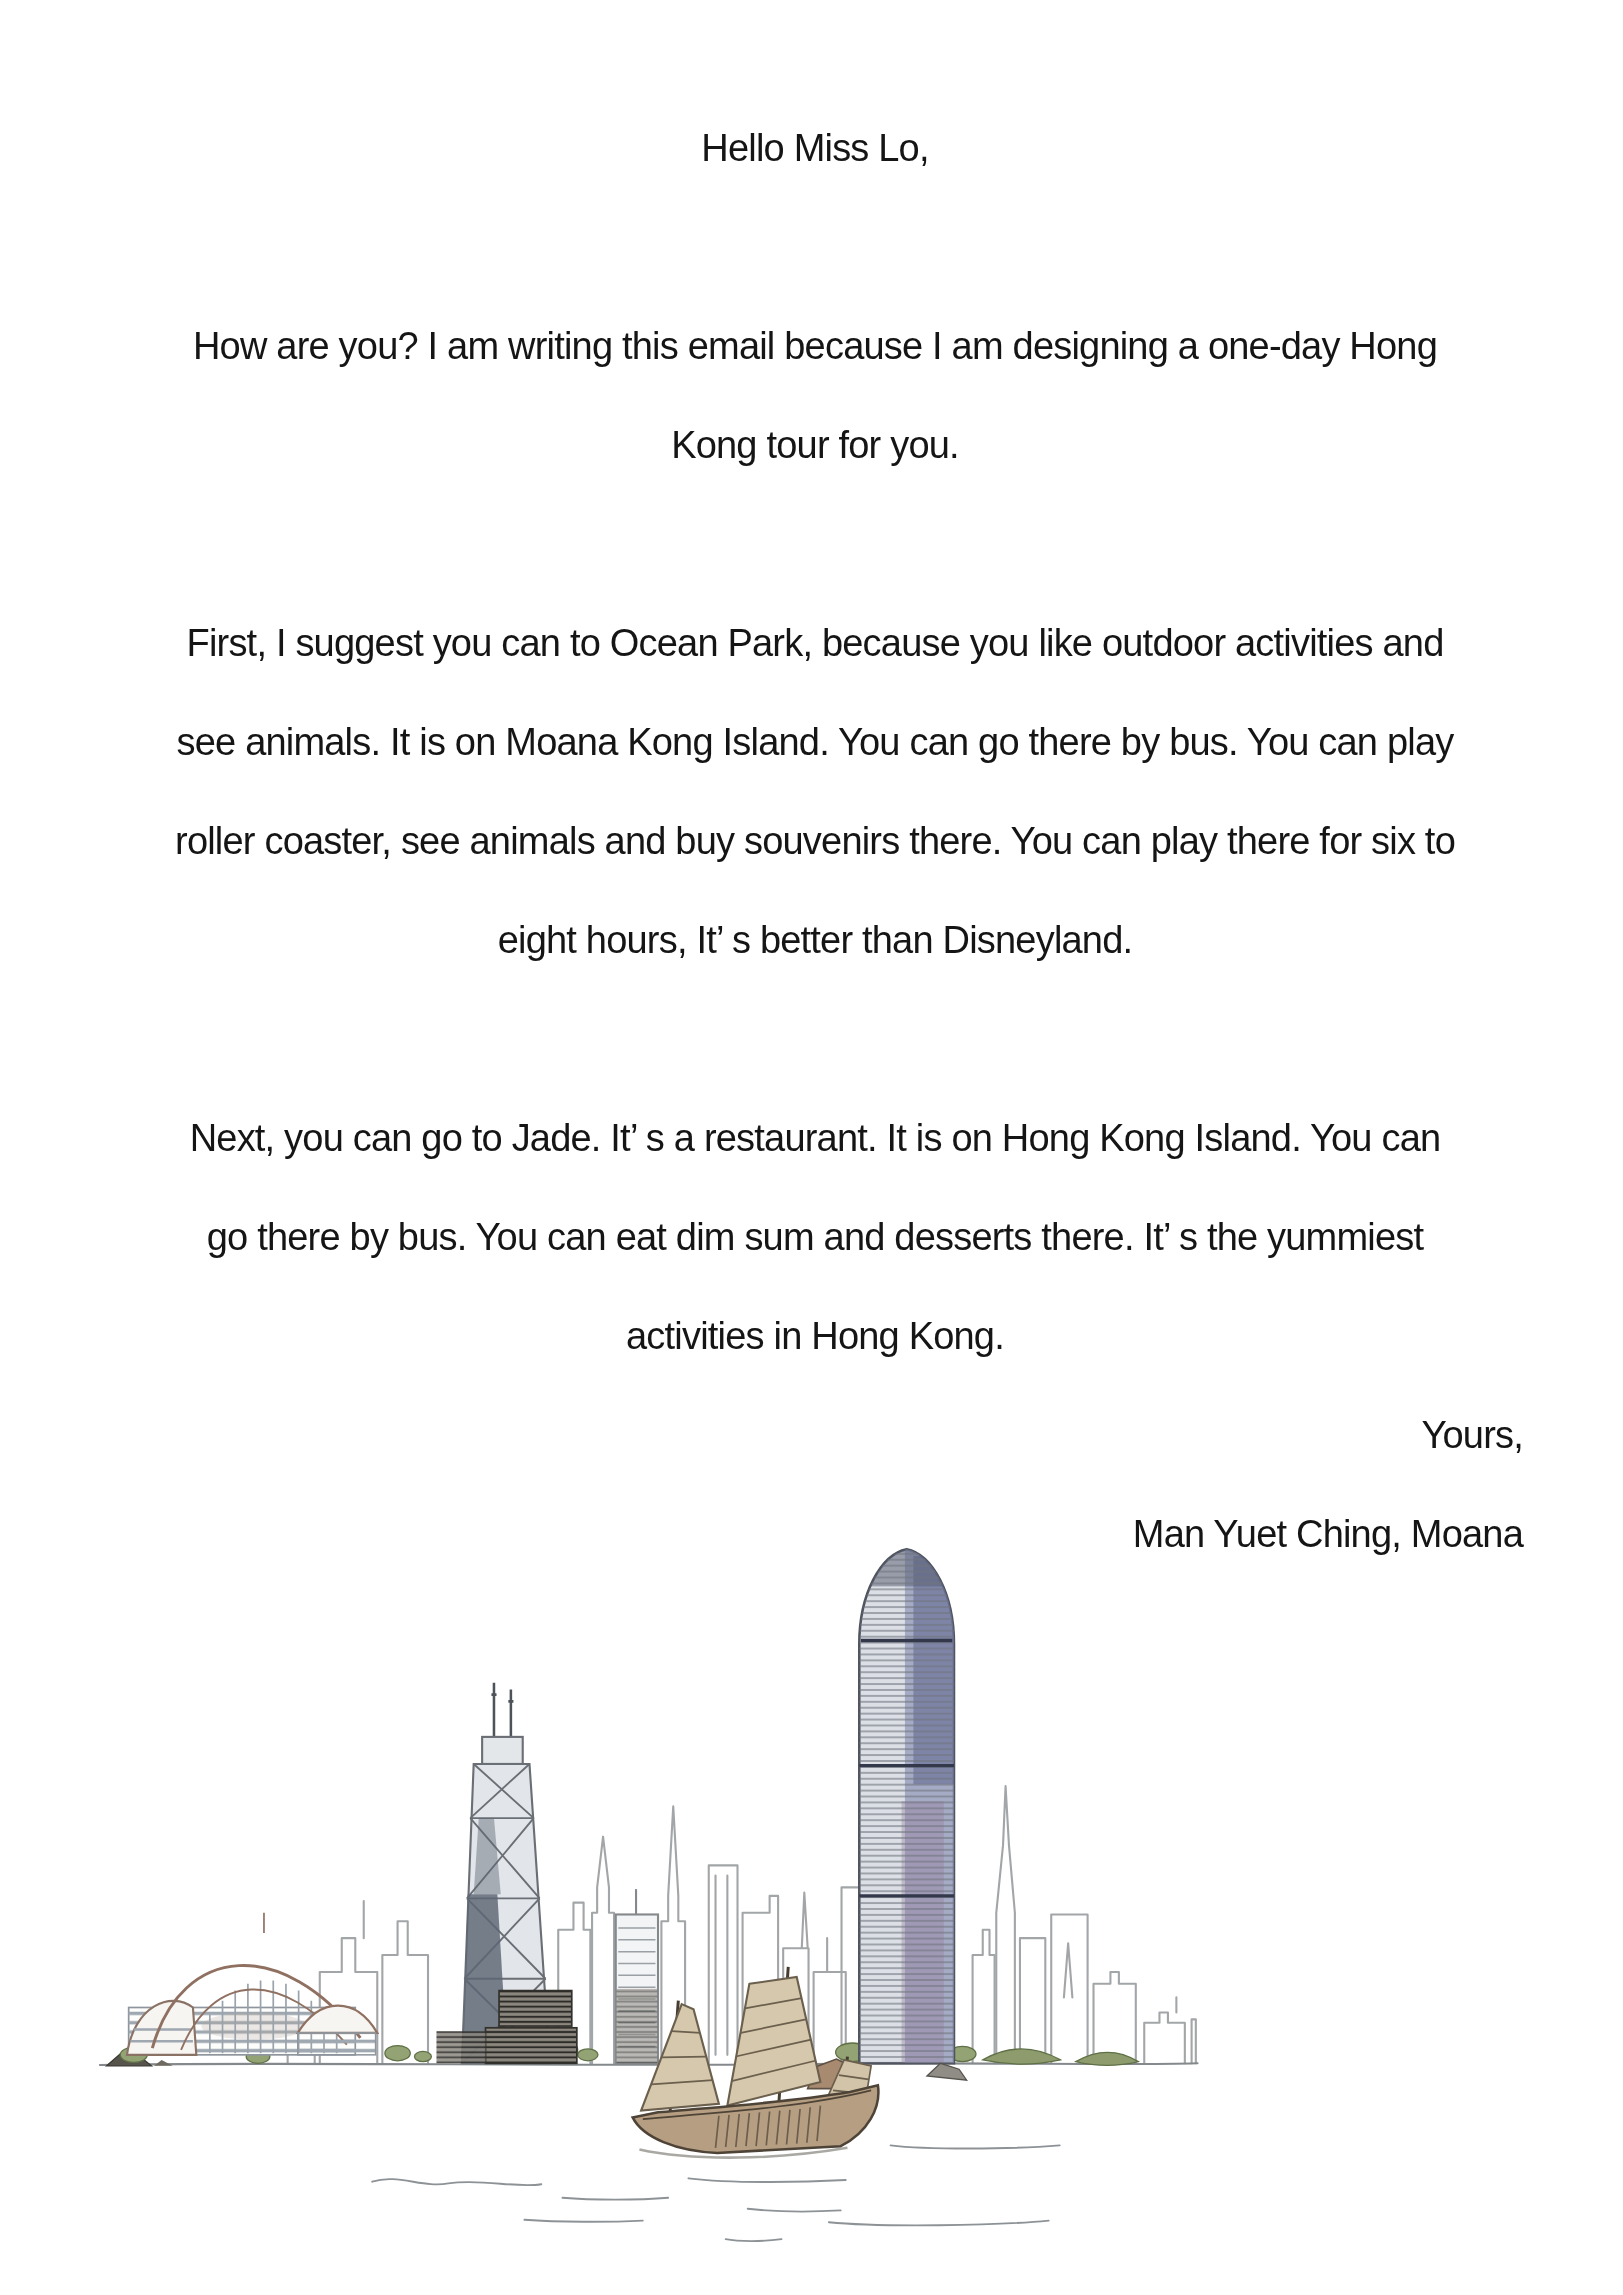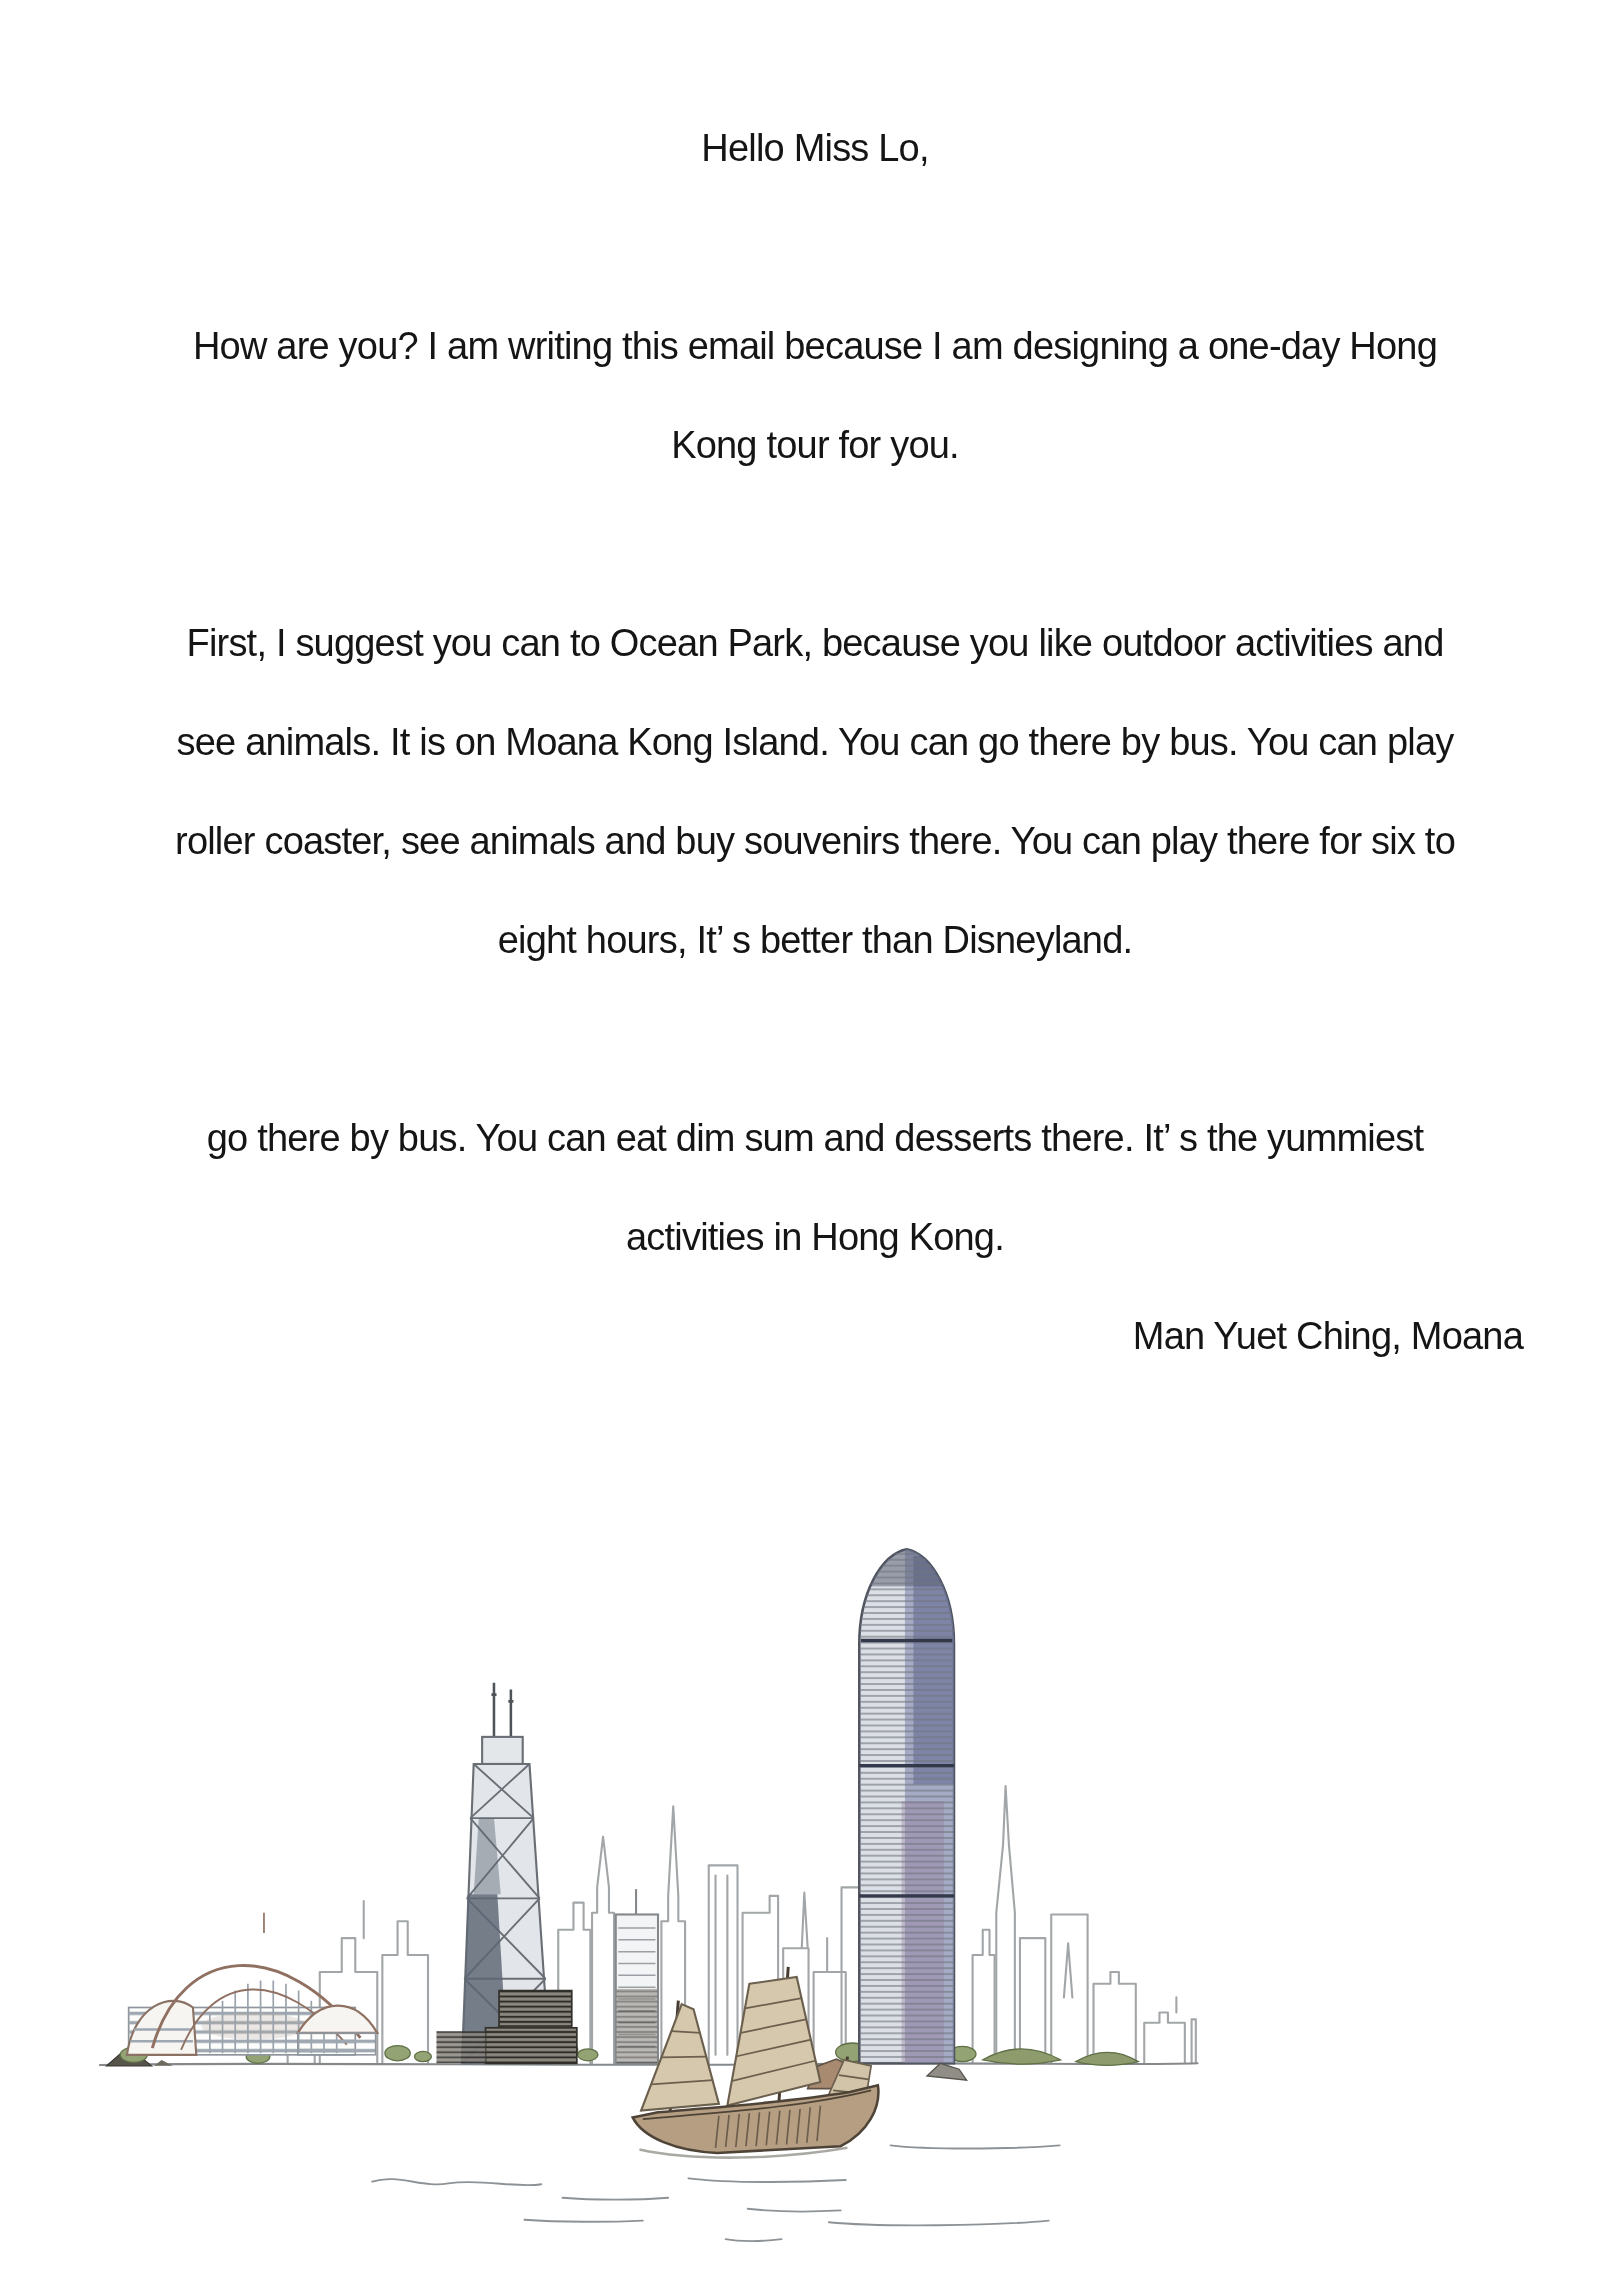--- a/index.html
+++ b/index.html
@@ -175,22 +175,24 @@
       <div class="ln">How are you? I am writing this email because I am designing a one-day Hong</div>
       <div class="ln">Kong tour for you.</div>
     </div>
     <div class="para">
       <div class="ln">First, I suggest you can to Ocean Park, because you like outdoor activities and</div>
       <div class="ln">see animals. It is on Moana Kong Island. You can go there by bus. You can play</div>
       <div class="ln">roller coaster, see animals and buy souvenirs there. You can play there for six to</div>
       <div class="ln">eight hours, It’ s better than Disneyland.</div>
     </div>
     <div class="para">
+      <div class="ln">Next, you can go to Jade. It’ s a restaurant. It is on Hong Kong Island. You can</div>
       <div class="ln">go there by bus. You can eat dim sum and desserts there. It’ s the yummiest</div>
       <div class="ln">activities in Hong Kong.</div>
     </div>
     <div class="para attached closing-block">
+      <div class="ln">Yours,</div>
       <div class="ln">Man Yuet Ching, Moana</div>
     </div>
   </div>
 
 </div>
 
 
 </body></html>

